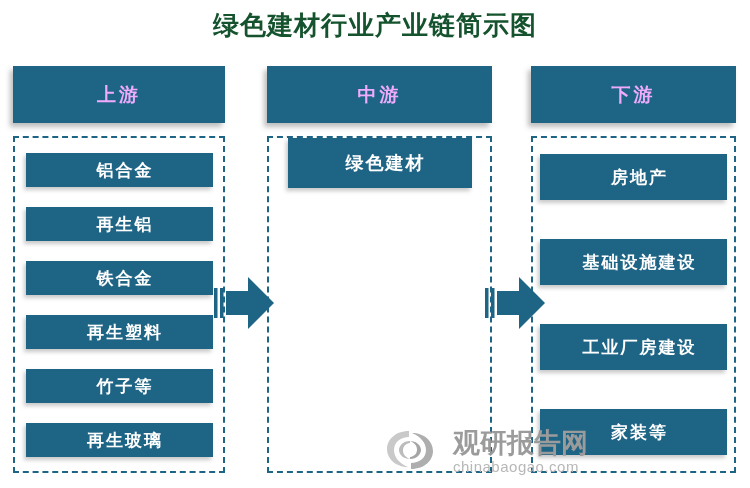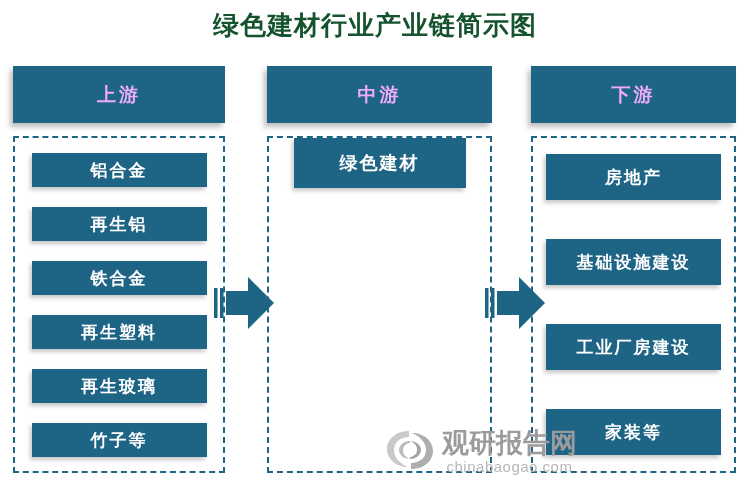--- a/index.html
+++ b/index.html
@@ -32,35 +32,35 @@
   }
   #c-up   { left:13px;  width:212px; padding-top:15px; gap:20px; }
   #c-mid  { left:267px; width:225px; justify-content:flex-start; }
   #c-down { left:531px; width:205px; padding-top:16px; gap:39px; }
 
   .item-box {
     background:#1e6485; color:#ffffff; flex:0 0 auto;
     display:flex; align-items:center; justify-content:center;
     font-weight:bold; letter-spacing:2px;
     box-shadow:-2px 3px 4px rgba(120,120,120,0.4);
-    position:relative; z-index:3;
+    position:relative; z-index:3;padding-left:12px;
   }
   #c-up   .item-box { width:175px; height:34px; font-size:17px; }
   #c-down .item-box { width:175px; height:46px; font-size:17px; }
   #c-mid  .item-box { width:172px; height:50px; font-size:18px; }
 
   .arrow { position:absolute; top:275px; z-index:4; }
   #arrow-1 { left:214px; }
   #arrow-2 { left:485px; }
   .arrow svg { display:block; }
   .arrow .fill { fill:#1e6485; }
 
   .watermark {
     position:absolute; left:383px; top:429px;
-    display:flex; align-items:flex-start; gap:5px; z-index:2;text-align:center;
+    display:flex; align-items:flex-start; gap:16px; z-index:2;
   }
   .wm-text { display:flex; flex-direction:column; font-family:"Liberation Sans","DejaVu Sans",sans-serif; }
   .wm-name {
     font-size:27px; font-weight:bold; color:#9b9b9b;
     line-height:1.05; letter-spacing:0px; white-space:nowrap;
   }
   .wm-domain {
     font-size:15px; color:#b7b7b7; letter-spacing:0.5px;
     line-height:1; margin-top:2px; white-space:nowrap;
   }
@@ -94,25 +94,25 @@
 
       <div class="item-box">
         <span>铁合金</span>
       </div>
 
       <div class="item-box">
         <span>再生塑料</span>
       </div>
 
       <div class="item-box">
-        <span>再生玻璃</span>
+        <span>竹子等</span>
       </div>
 
       <div class="item-box">
-        <span>竹子等</span>
+        <span>再生玻璃</span>
       </div>
     </div>
 
   <div class="container" id="c-mid">
 
       <div class="item-box">
         <span>绿色建材</span>
       </div>
     </div>
 

